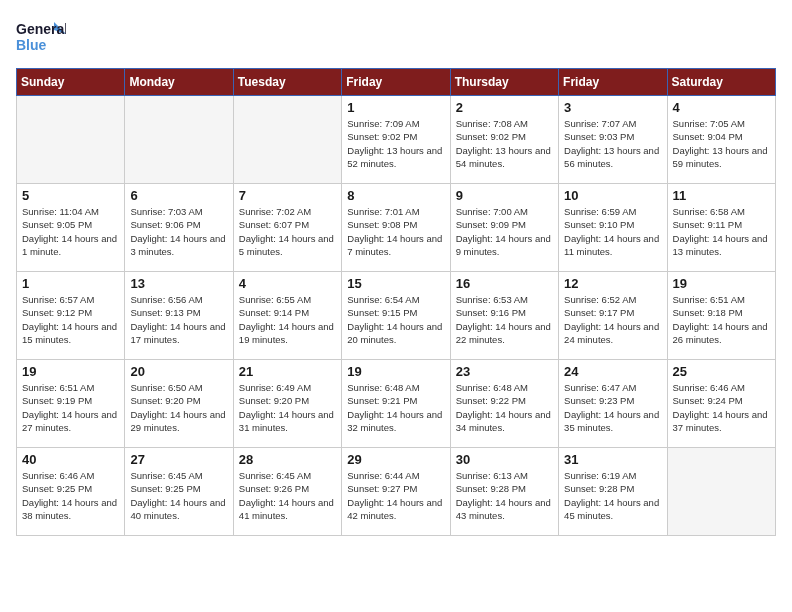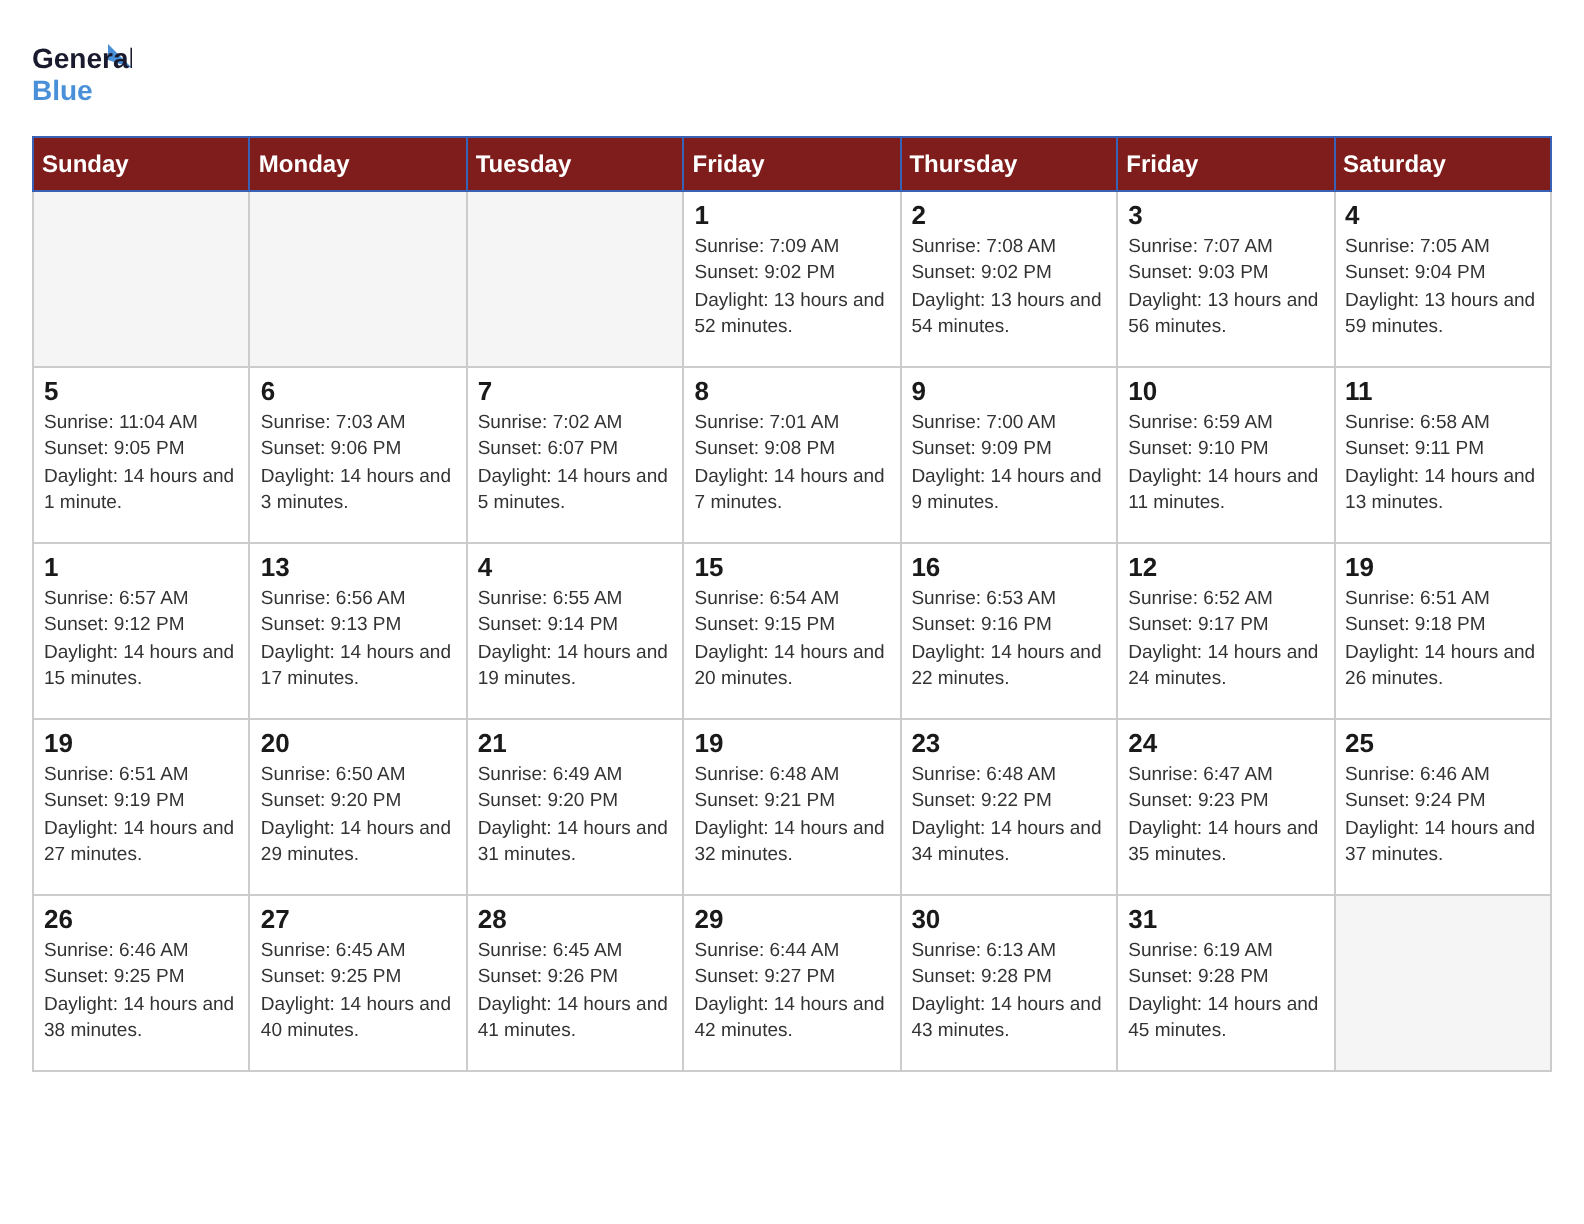--- a/index.html
+++ b/index.html
@@ -260,21 +260,21 @@
         </td>
         <td>
           <div class="day-number">25</div>
           <div class="day-info">Sunrise: 6:46 AM
 Sunset: 9:24 PM
 Daylight: 14 hours and 37 minutes.</div>
         </td>
       </tr>
       <tr>
         <td>
-          <div class="day-number">26</div>
+          <div class="day-number">40</div>
           <div class="day-info">Sunrise: 6:46 AM
 Sunset: 9:25 PM
 Daylight: 14 hours and 38 minutes.</div>
         </td>
         <td>
           <div class="day-number">27</div>
           <div class="day-info">Sunrise: 6:45 AM
 Sunset: 9:25 PM
 Daylight: 14 hours and 40 minutes.</div>
         </td>

